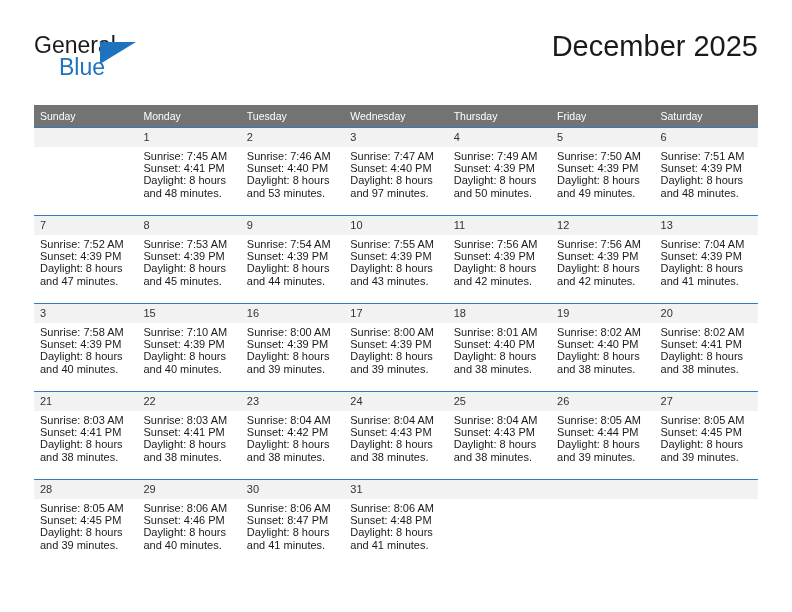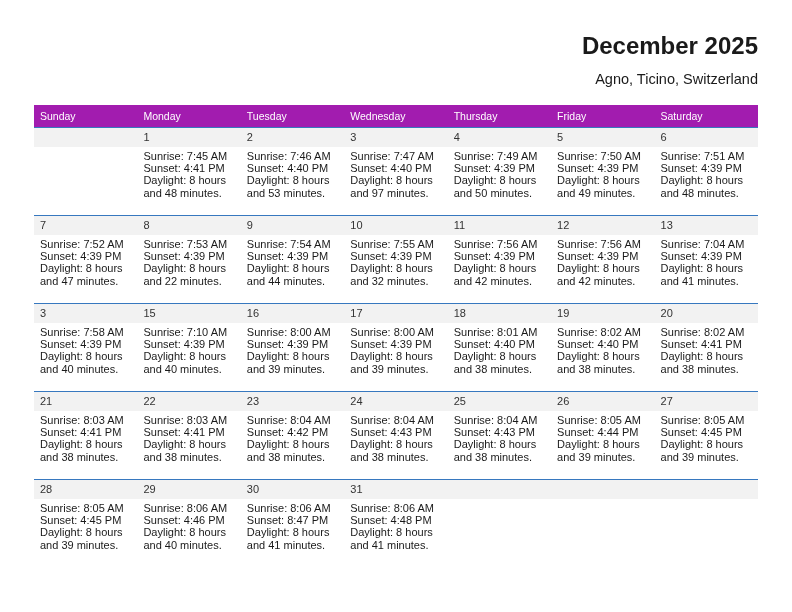--- a/index.html
+++ b/index.html
@@ -63,22 +63,22 @@
     border-bottom: 22px solid transparent;
   }
 
   .title-wrap {
     position: absolute;
     right: 0;
     top: 0;
     text-align: right;
   }
   .month-title {
-    font-size: 24px;
-    font-weight: bold;
+    font-size: 29px;
+    font-weight: normal;
     color: #1a1a1a;
     line-height: 36px;
     white-space: nowrap;
   }
   .location {
     font-size: 14.5px;
     color: #1a1a1a;
     line-height: 22px;
     margin-top: 4px;
     white-space: nowrap;
@@ -87,21 +87,21 @@
   
   .calendar {
     position: absolute;
     left: 34px;
     top: 105px;
     width: 724px;
     border-collapse: collapse;
     table-layout: fixed;
   }
   .calendar th {
-    background: #a21caf;
+    background: #737373;
     color: #ffffff;
     font-size: 10.5px;
     font-weight: normal;
     text-align: left;
     padding: 5px 0 5px 6px;
     height: 12px;
     border: none;
   }
   .calendar td {
     vertical-align: top;
@@ -138,24 +138,28 @@
     white-space: nowrap;
   }
 </style>
 </head>
 <body>
 
 <div class="page">
 
   <div class="header">
 
+    <div class="brand">
+      <span class="brand-general">General</span>
+      <span class="brand-triangle"></span>
+      <span class="brand-blue">Blue</span>
+    </div>
 
     <div class="title-wrap">
       <div class="month-title">December 2025</div>
-      <div class="location">Agno, Ticino, Switzerland</div>
     </div>
 
   </div>
 
   <table class="calendar">
     <thead>
       <tr>
         <th>Sunday</th>
         <th>Monday</th>
         <th>Tuesday</th>
@@ -251,21 +255,21 @@
               </div>
             </div>
           </td>
           <td>
             <div class="cell">
               <div class="daynum">8</div>
               <div class="info">
                 <div>Sunrise: 7:53 AM</div>
                 <div>Sunset: 4:39 PM</div>
                 <div>Daylight: 8 hours</div>
-                <div>and 22 minutes.</div>
+                <div>and 45 minutes.</div>
               </div>
             </div>
           </td>
           <td>
             <div class="cell">
               <div class="daynum">9</div>
               <div class="info">
                 <div>Sunrise: 7:54 AM</div>
                 <div>Sunset: 4:39 PM</div>
                 <div>Daylight: 8 hours</div>
@@ -273,21 +277,21 @@
               </div>
             </div>
           </td>
           <td>
             <div class="cell">
               <div class="daynum">10</div>
               <div class="info">
                 <div>Sunrise: 7:55 AM</div>
                 <div>Sunset: 4:39 PM</div>
                 <div>Daylight: 8 hours</div>
-                <div>and 32 minutes.</div>
+                <div>and 43 minutes.</div>
               </div>
             </div>
           </td>
           <td>
             <div class="cell">
               <div class="daynum">11</div>
               <div class="info">
                 <div>Sunrise: 7:56 AM</div>
                 <div>Sunset: 4:39 PM</div>
                 <div>Daylight: 8 hours</div>

